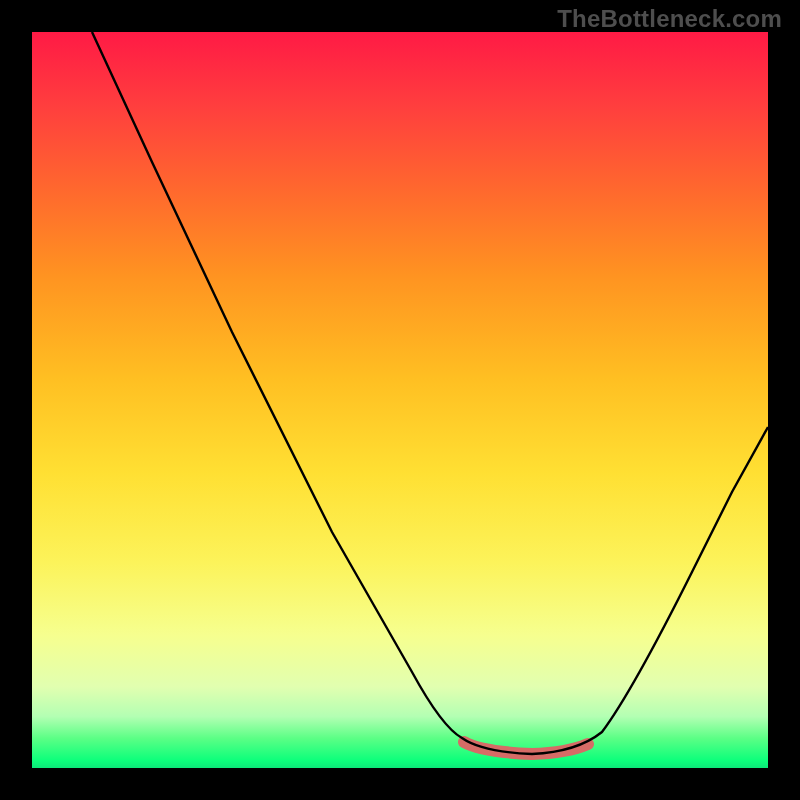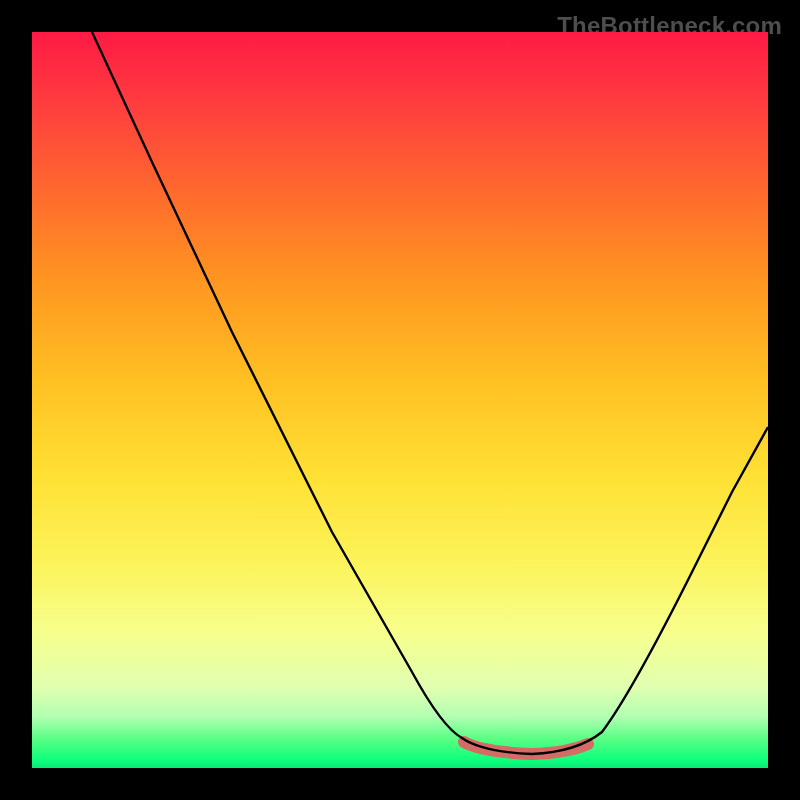--- a/index.html
+++ b/index.html
@@ -1,17 +1,17 @@
 <!DOCTYPE html>
 <html><head>
 <meta charset="utf-8">
 <style>
 html,body{margin:0;padding:0;width:800px;height:800px;overflow:hidden;background:#000;}
 .frame{position:relative;width:800px;height:800px;background:#000;}
-.watermark{position:absolute;top:12px;right:18px;color:#4e4e4e;font-family:Arial,Helvetica,sans-serif;font-size:24px;font-weight:600;letter-spacing:0.2px;}
+.watermark{position:absolute;top:5px;right:18px;color:#4e4e4e;font-family:Arial,Helvetica,sans-serif;font-size:24px;font-weight:600;letter-spacing:0.2px;}
 .plot-area{position:absolute;left:32px;top:32px;width:736px;height:736px;}
 .gradient{position:absolute;left:0;top:0;width:736px;height:736px;
   background:linear-gradient(to bottom,
     #ff1a45 0%,
     #ff3e3e 10%,
     #ff6a2d 22%,
     #ff9321 33%,
     #ffbf22 47%,
     #ffe033 60%,
     #fcf35a 72%,

